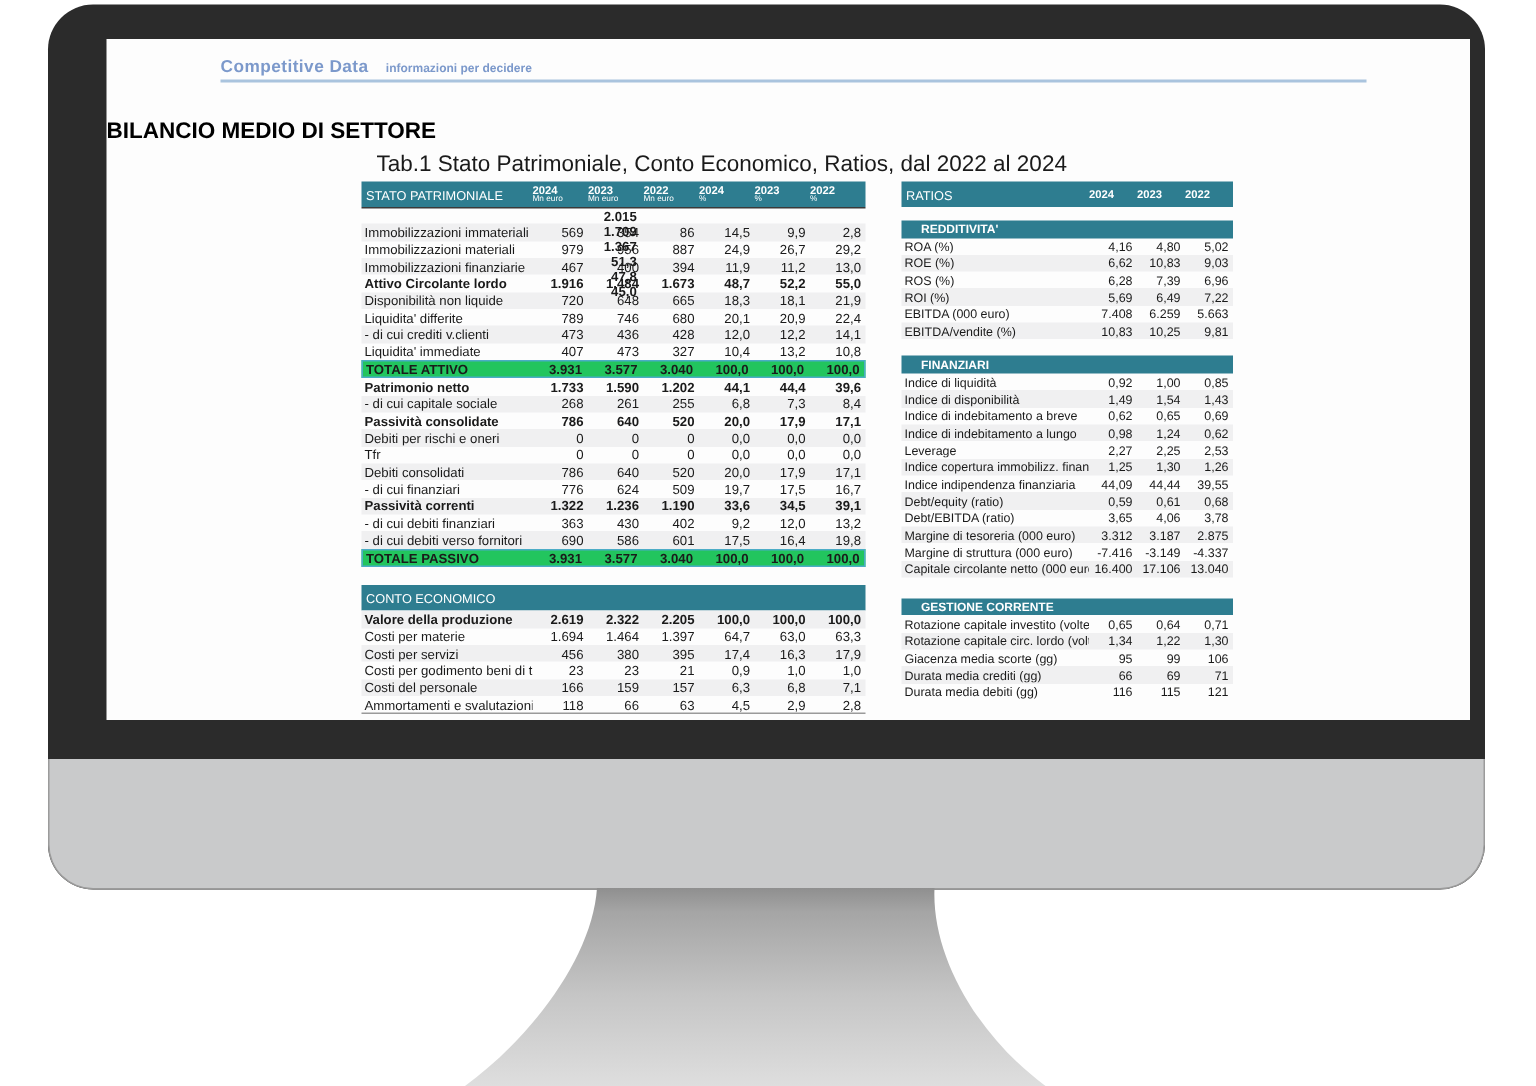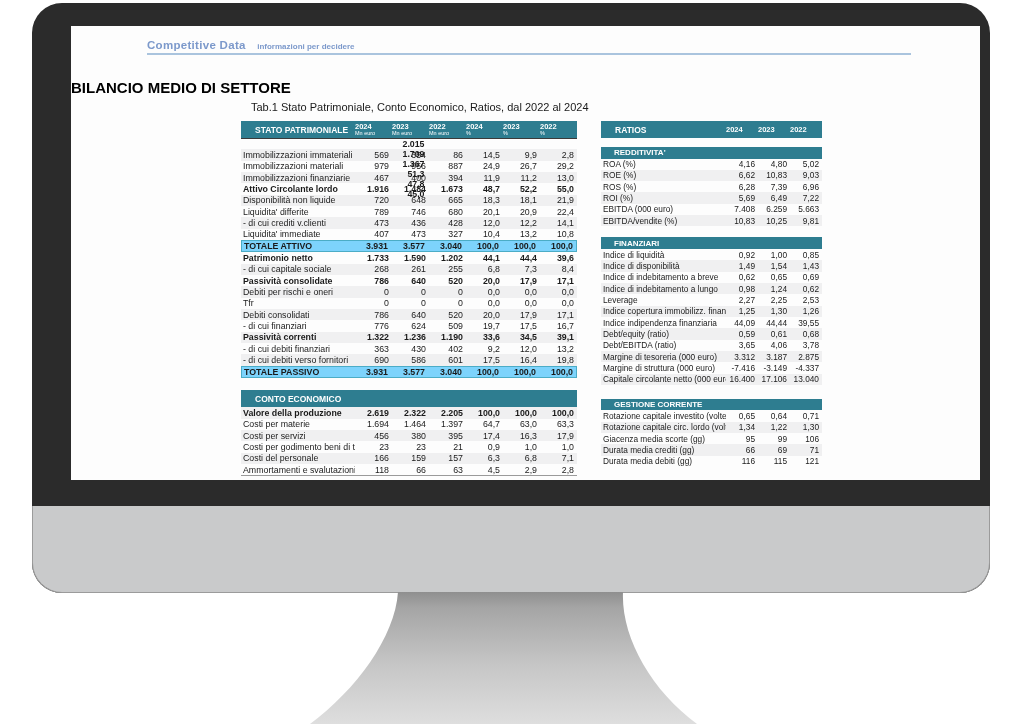--- a/index.html
+++ b/index.html
@@ -19,44 +19,44 @@
   .stand { position:absolute; left:300px; top:592px; width:424px; height:132px; }
 
   
   .brand-row { position:absolute; left:76px; top:9px; white-space:nowrap; }
   .brand { font-size:11.5px; font-weight:bold; color:var(--brand,#7c99cb); letter-spacing:.3px; }
   .tagline { font-size:8px; font-weight:bold; color:var(--brand,#7c99cb); margin-left:7px; }
   .brand-underline { position:absolute; left:76px; top:27px; width:764px; height:2px;
     background:var(--underline,#aac4de); }
   .title { position:absolute; left:0; top:53px; width:100%; 
     font-size:15px; font-weight:bold; color:#000000; }
-  .subtitle { position:absolute; left:180px; top:75px; font-size:11px; color:#1a1a1a; }
+  .subtitle { position:absolute; left:180px; top:75px; font-size:15px; color:#1a1a1a; }
 
   
   .col-left  { position:absolute; left:170px; top:95px; width:336px; }
   .col-right { position:absolute; left:530px; top:95px; width:221px; }
   .thead { display:flex; background:var(--accent,#2e7d90); color:#fff; height:17px; align-items:stretch; }
-  .thead .tl { flex:1; font-weight:bold; font-size:8.5px; padding-left:14px; align-self:center; white-space:nowrap; }
+  .thead .tl { flex:1; font-weight:normal; font-size:8.5px; padding-left:3px; align-self:center; white-space:nowrap; }
   .thead .c { width:37px; display:flex; flex-direction:column; justify-content:center;
     text-align:left; padding-right:3px; line-height:1.05; }
   .thead .c .yr { font-size:7.5px; font-weight:bold; }
   .thead .c .un { font-size:5.5px; }
   .bar { display:flex; background:var(--accent,#2e7d90); color:#fff; height:11.5px;
     align-items:center; }
   .bar .tl { flex:1; font-weight:bold; font-size:8px; padding-left:13px; white-space:nowrap; }
 
   .row { display:flex; height:11.33px; align-items:center; font-size:8.8px; color:#1a1a1a; }
   .row .lbl { flex:1; padding-left:2px; white-space:nowrap; overflow:hidden; }
   .row .v { width:37px; text-align:right; padding-right:3px; }
   .col-right .row { font-size:8.3px; }
   .col-right .row .v { width:32px; }
   .row.stripe { background:var(--stripe,#f0f0f1); }
   .row.b { font-weight:bold; }
   .row.first { border-top:1px solid #3a3a3a;flex-direction:column; }
-  .row.tot { font-weight:bold; background:#7dd3fc;
+  .row.tot { font-weight:bold; background:#22c55e;
     border:1.6px solid var(--totborder,#4bacc6); height:12.5px; }
   .tend { border-bottom:1px solid #9a9a9a; }
   .lbl .note { font-weight:normal; }
   .gap { width:100%; }
 </style>
 </head>
 <body>
 
 <div class="stage">
   <div class="monitor">

